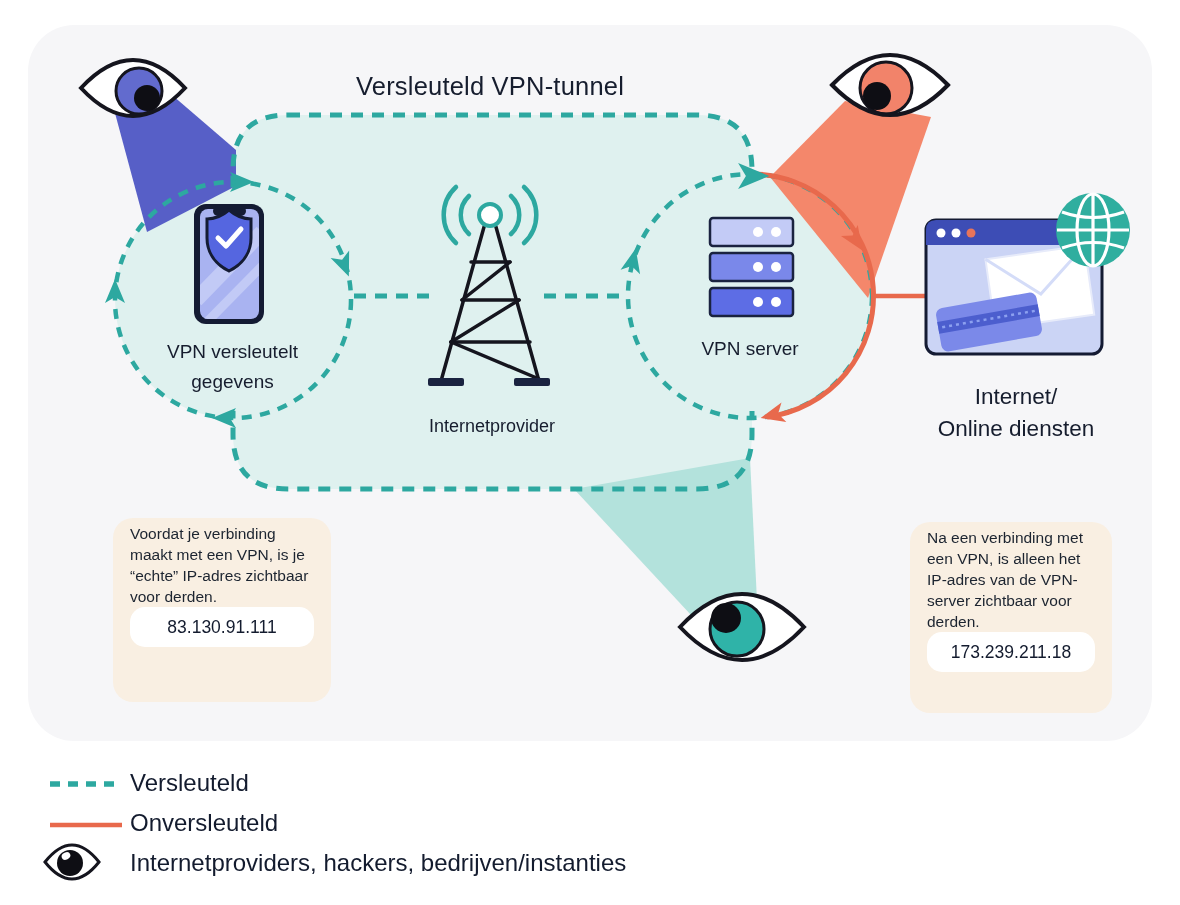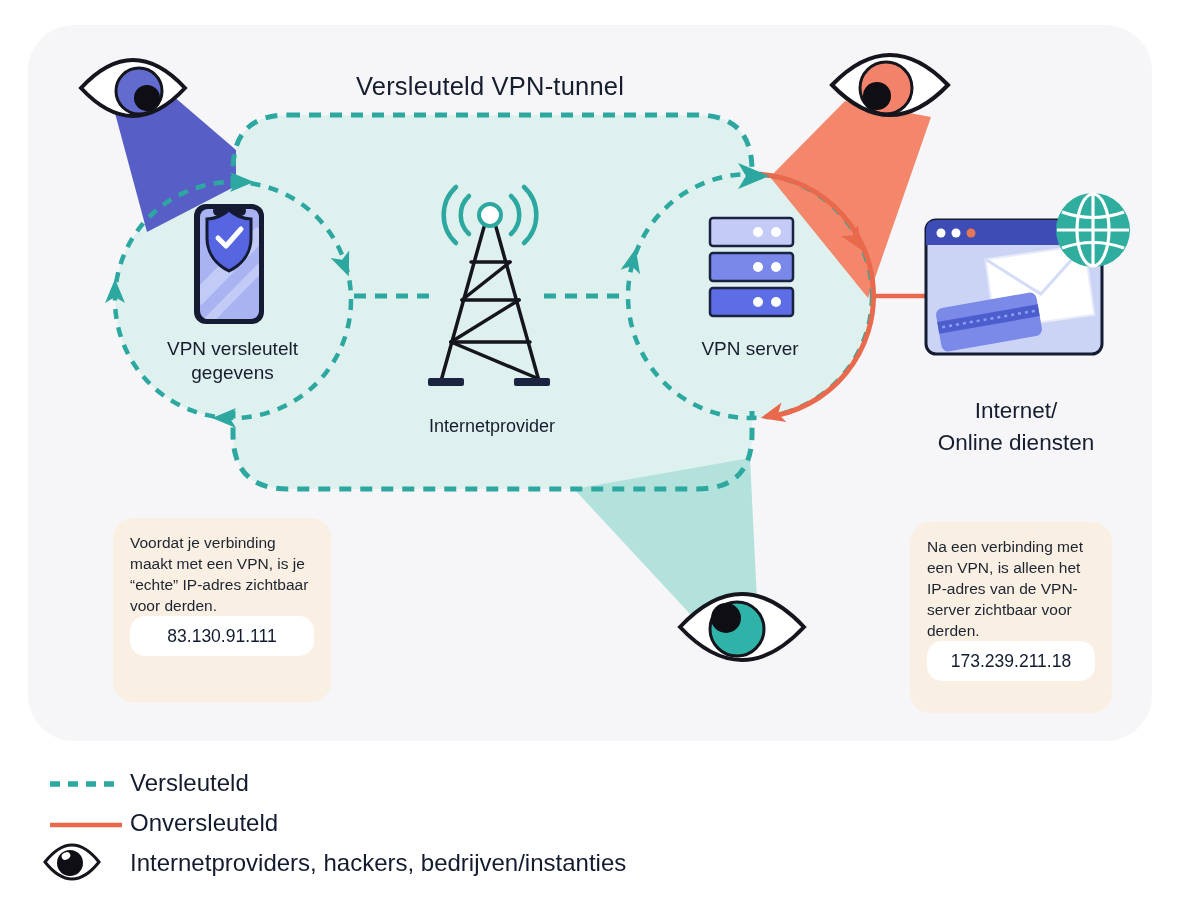--- a/index.html
+++ b/index.html
@@ -3,26 +3,26 @@
 <meta charset="utf-8">
 <style>
   html,body{margin:0;padding:0;background:#fff;}
   .stage{position:relative;width:1180px;height:905px;background:#ffffff;overflow:hidden;
          font-family:"Liberation Sans", sans-serif;color:#131B2E;}
   .panel{position:absolute;left:28px;top:25px;width:1124px;height:716px;
          background:#F6F6F8;border-radius:46px;}
   .diagram-svg{position:absolute;left:0;top:0;}
   .lbl{position:absolute;text-align:center;color:#161D2E;white-space:pre-line;}
   .title{left:290px;top:72px;width:400px;font-size:25.5px;letter-spacing:.2px;font-weight:500;}
-  .phone-lbl{left:135px;top:337px;width:195px;font-size:19px;line-height:24px;}
+  .phone-lbl{left:135px;top:337px;width:195px;font-size:19px;line-height:30px;}
   .provider-lbl{left:342px;top:416px;width:300px;font-size:18px;font-weight:500;}
   .server-lbl{left:655px;top:338px;width:190px;font-size:19px;}
-  .internet-lbl{left:895px;top:381px;width:242px;font-size:22.5px;line-height:32px;margin-top:14px;}
+  .internet-lbl{left:895px;top:381px;width:242px;font-size:22.5px;line-height:32px;}
   .callout{position:absolute;background:#F9EFE2;border-radius:20px;box-sizing:border-box;
-           padding:14px 17px 17px;}
+           padding:5px 17px 17px;}
   .callout p{margin:0;font-size:15.5px;line-height:1.36;color:#1C2430;}
   .callout .ip-pill{background:#ffffff;border-radius:15px;height:40px;
            line-height:40px;text-align:center;font-size:17.5px;color:#131B2E;}
   .callout-before{left:113px;top:518px;width:218px;height:184px;}
   .callout-after{left:910px;top:522px;width:202px;height:191px;}
   .legend{position:absolute;left:48px;top:763px;width:1000px;}
   .legend-row{display:flex;align-items:center;height:40px;}
   .legend-swatch{width:56px;display:flex;justify-content:flex-start;align-items:center;margin-right:26px;}
   .legend-label{font-size:24px;color:#131B2E;}
 </style>

